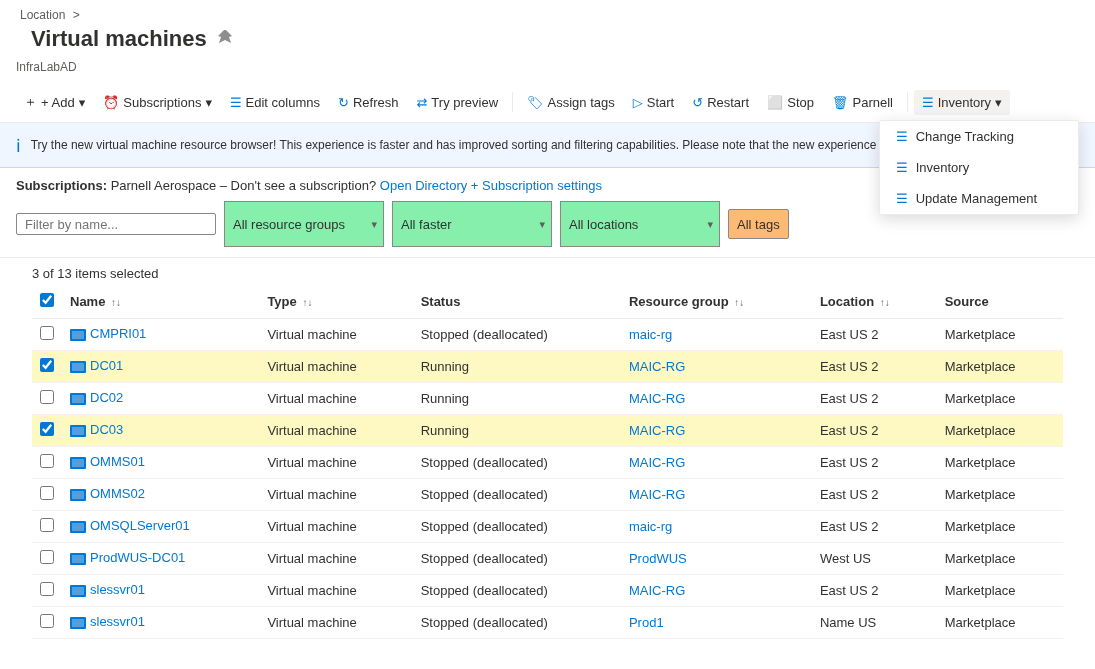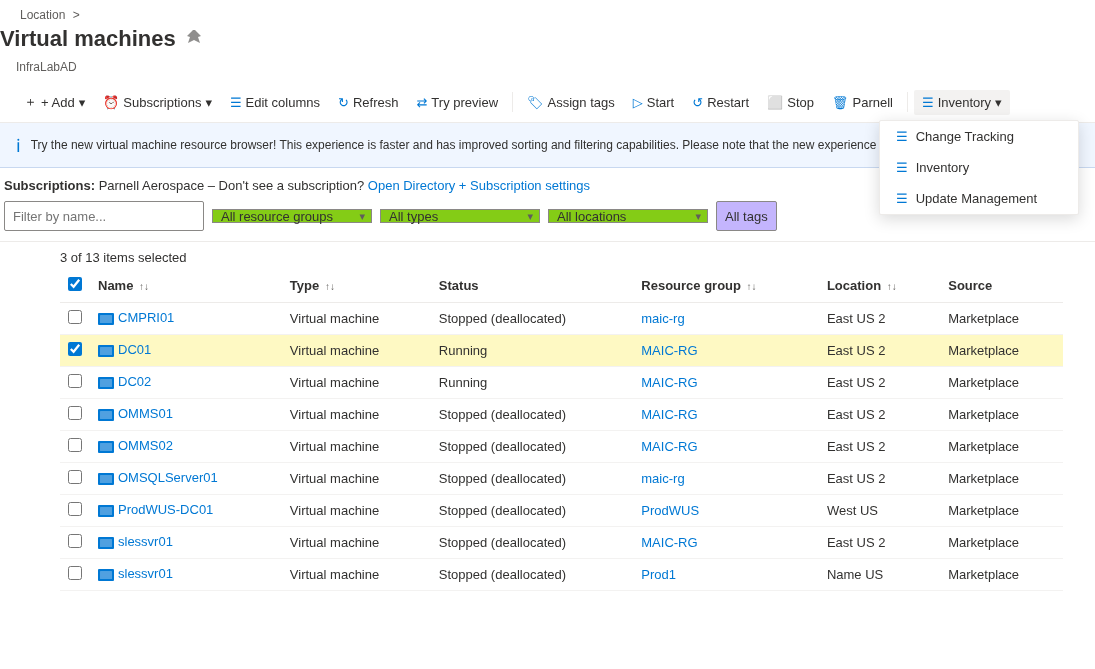--- a/index.html
+++ b/index.html
@@ -1,43 +1,43 @@
 <!DOCTYPE html>
 <html><head>
   <meta charset="utf-8">
   <style>
     * { box-sizing: border-box; margin: 0; padding: 0; }
     body { font-family: 'Segoe UI', Arial, sans-serif; font-size: 13px; color: #323130; background: #fff; }
 
     .breadcrumb { padding: 8px 16px 0; color: #0078d4; font-size: 12px; cursor: pointer; }
     .breadcrumb span { color: #605e5c; margin-left: 4px; }
 
-    .page-header { padding: 4px 0 8px; display: flex; align-items: center; gap: 10px; }
+    .page-header { padding: 4px 31px 8px; display: flex; align-items: center; gap: 10px; }
     .page-title { font-size: 22px; font-weight: 600; color: #323130; }
     .pin-icon { color: #605e5c; font-size: 16px; cursor: pointer; }
     .subtitle { padding: 0 16px 8px; font-size: 12px; color: #605e5c; }
 
     .toolbar { display: flex; align-items: center; padding: 6px 16px; border-bottom: 1px solid #edebe9; gap: 2px; position: relative; }
     .toolbar-btn { display: flex; align-items: center; gap: 4px; padding: 5px 8px; border: none; background: none; cursor: pointer; color: #323130; font-size: 13px; border-radius: 2px; white-space: nowrap; }
     .toolbar-separator { width: 1px; height: 20px; background: #edebe9; margin: 0 4px; }
     .toolbar-btn.active { background: #f3f2f1; }
 
     .info-bar { display: flex; align-items: center; gap: 10px; padding: 10px 16px; background: #f0f6ff; border-bottom: 1px solid #c8d8f0; margin: 0; }
     .info-text { font-size: 12px; color: #323130; flex: 1; }
     .info-link { color: #0078d4; cursor: pointer; text-decoration: none; }
 
-    .filters-section { padding: 10px 4px; border-bottom: 1px solid #edebe9; }
+    .filters-section { padding: 10px 16px; border-bottom: 1px solid #edebe9; }
     .subscriptions-label { font-size: 13px; margin-bottom: 8px; }
     .subscriptions-label a { color: #0078d4; text-decoration: none; cursor: pointer; }
     .filters-row { display: flex; align-items: center; gap: 8px; }
-    .filter-input { height: 30px; border: 1px solid #8a8886; border-radius: 2px; padding: 0 8px; font-size: 13px; width: 200px; outline: none; }
-    .filter-select { height: 14px; border: 1px solid #8a8886; border-radius: 0; padding: 0 8px; font-size: 13px; background: #84cc16; cursor: pointer; display: flex; align-items: center; gap: 6px; min-width: 160px; }
-    .filter-tags { height: 30px; border: 1px solid #8a8886; border-radius: 2px; padding: 0 8px; font-size: 13px; display: flex; align-items: center; background: #c4b5fd; cursor: pointer; }
-
-    .table-section { padding: 0 32px; margin-left: 28px; }
+    .filter-input { height: 22px; border: 1px solid #8a8886; border-radius: 2px; padding: 0 8px; font-size: 13px; width: 200px; outline: none; }
+    .filter-select { height: 46px; border: 1px solid #8a8886; border-radius: 0; padding: 0 8px; font-size: 13px; background: #86efac; cursor: pointer; display: flex; align-items: center; gap: 6px; min-width: 160px; }
+    .filter-tags { height: 30px; border: 1px solid #8a8886; border-radius: 2px; padding: 0 8px; font-size: 13px; display: flex; align-items: center; background: #fdba74; cursor: pointer; }
+
+    .table-section { padding: 0 32px; }
     .selection-count { font-size: 13px; padding: 8px 0 4px; color: #323130; }
 
     table { width: 100%; border-collapse: collapse; }
     thead tr { border-bottom: 1px solid #edebe9; }
     th { padding: 8px 8px; text-align: left; font-size: 13px; font-weight: 600; color: #323130; white-space: nowrap; }
     td { padding: 7px 8px; font-size: 13px; color: #323130; border-bottom: 1px solid #f3f2f1; white-space: nowrap; }
     tr.selected td { background: #fef9c3; }
     .sort-icon { font-size: 10px; color: #605e5c; margin-left: 2px; }
     .checkbox { width: 14px; height: 14px; cursor: pointer; accent-color: #0078d4; }
     .vm-link { color: #0078d4; text-decoration: none; cursor: pointer; }
@@ -178,21 +178,21 @@
   </div>
   <div class="filters-row">
     <input type="text" class="filter-input" placeholder="Filter by name..." style="">
 
     <div class="filter-select" style="position:relative; padding-right:24px;">
       <span>All resource groups</span>
       <span style="position:absolute;right:6px;color:#605e5c;font-size:11px;">▾</span>
     </div>
 
     <div class="filter-select" style="position:relative; padding-right:24px;">
-      <span>All types</span>
+      <span>All faster</span>
       <span style="position:absolute;right:6px;color:#605e5c;font-size:11px;">▾</span>
     </div>
 
     <div class="filter-select" style="position:relative; padding-right:24px;">
       <span>All locations</span>
       <span style="position:absolute;right:6px;color:#605e5c;font-size:11px;">▾</span>
     </div>
 
     <div class="filter-tags">
       <span>All tags</span>
@@ -265,20 +265,33 @@
                 <rect width="16" height="12" y="2" rx="1" fill="#0078d4"></rect>
                 <rect x="2" y="4" width="12" height="8" rx="0.5" fill="#fff" opacity="0.3"></rect>
                 <rect x="3" y="5" width="10" height="5" rx="0.3" fill="#50a0e0"></rect>
               </svg></span><a class="vm-link" href="#">DC02</a></td>
           <td>Virtual machine</td>
           <td>Running</td>
           <td><a class="rg-link" href="#">MAIC-RG</a></td>
           <td>East US 2</td>
           <td>Marketplace</td>
         </tr>
+        <tr class="selected">
+          <td><input type="checkbox" class="checkbox" checked="" style="accent-color: rgb(0, 120, 212);"></td>
+          <td><span><svg width="16" height="16" viewBox="0 0 16 16" style="vertical-align:middle;margin-right:4px;">
+                <rect width="16" height="12" y="2" rx="1" fill="#0078d4"></rect>
+                <rect x="2" y="4" width="12" height="8" rx="0.5" fill="#fff" opacity="0.3"></rect>
+                <rect x="3" y="5" width="10" height="5" rx="0.3" fill="#50a0e0"></rect>
+              </svg></span><a class="vm-link" href="#">DC03</a></td>
+          <td>Virtual machine</td>
+          <td>Running</td>
+          <td><a class="rg-link" href="#">MAIC-RG</a></td>
+          <td>East US 2</td>
+          <td>Marketplace</td>
+        </tr>
         <tr>
           <td><input type="checkbox" class="checkbox" style="accent-color: rgb(0, 120, 212);"></td>
           <td><span><svg width="16" height="16" viewBox="0 0 16 16" style="vertical-align:middle;margin-right:4px;">
                 <rect width="16" height="12" y="2" rx="1" fill="#0078d4"></rect>
                 <rect x="2" y="4" width="12" height="8" rx="0.5" fill="#fff" opacity="0.3"></rect>
                 <rect x="3" y="5" width="10" height="5" rx="0.3" fill="#50a0e0"></rect>
               </svg></span><a class="vm-link" href="#">OMMS01</a></td>
           <td>Virtual machine</td>
           <td>Stopped (deallocated)</td>
           <td><a class="rg-link" href="#">MAIC-RG</a></td>

